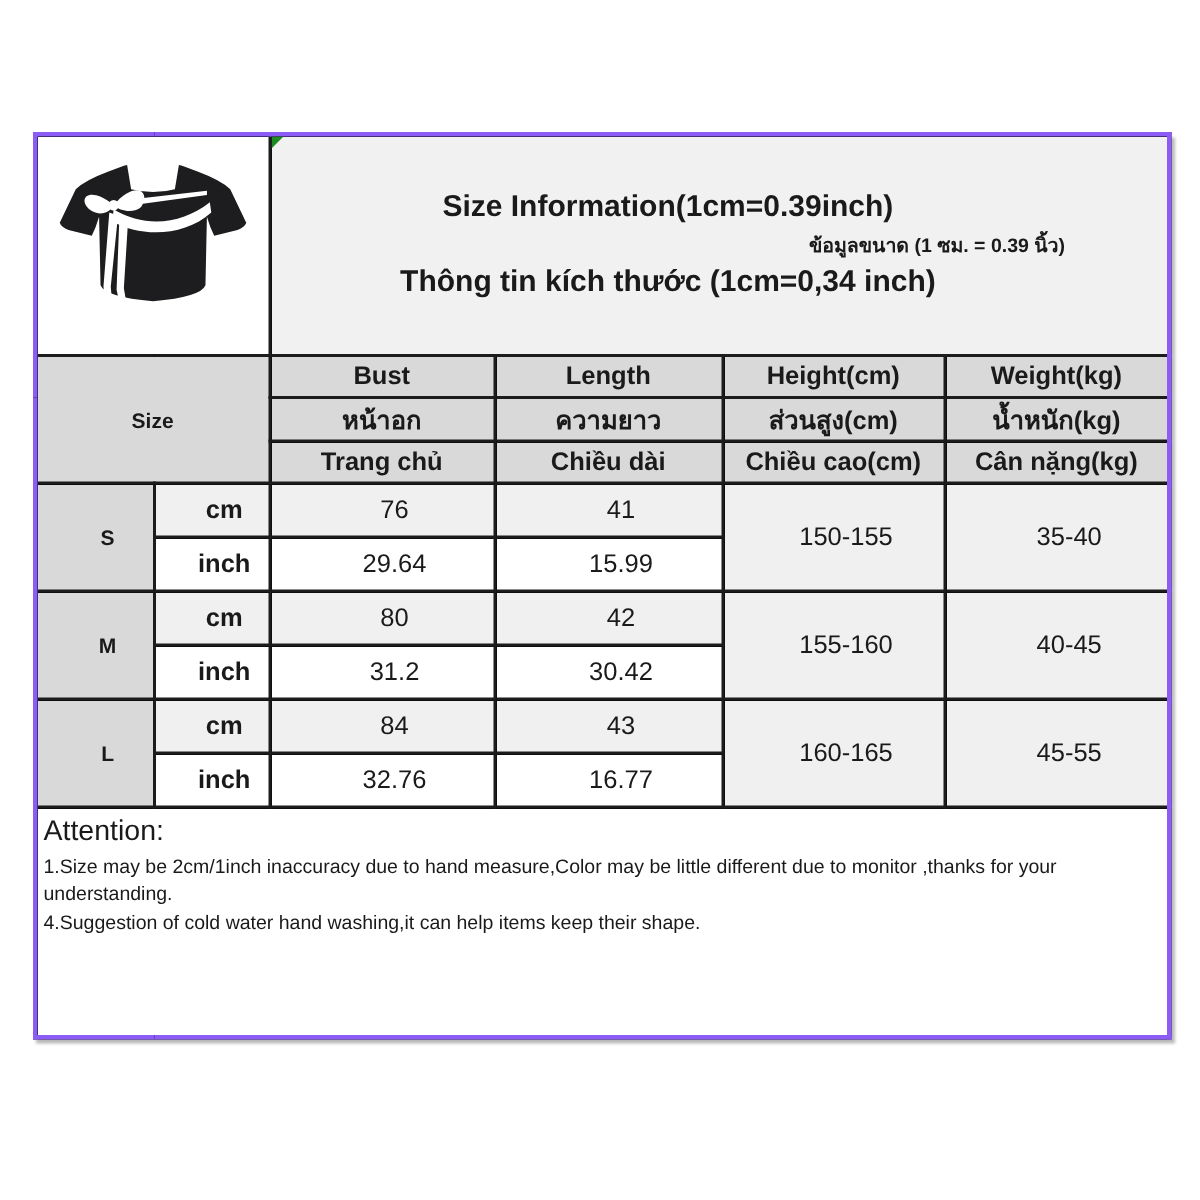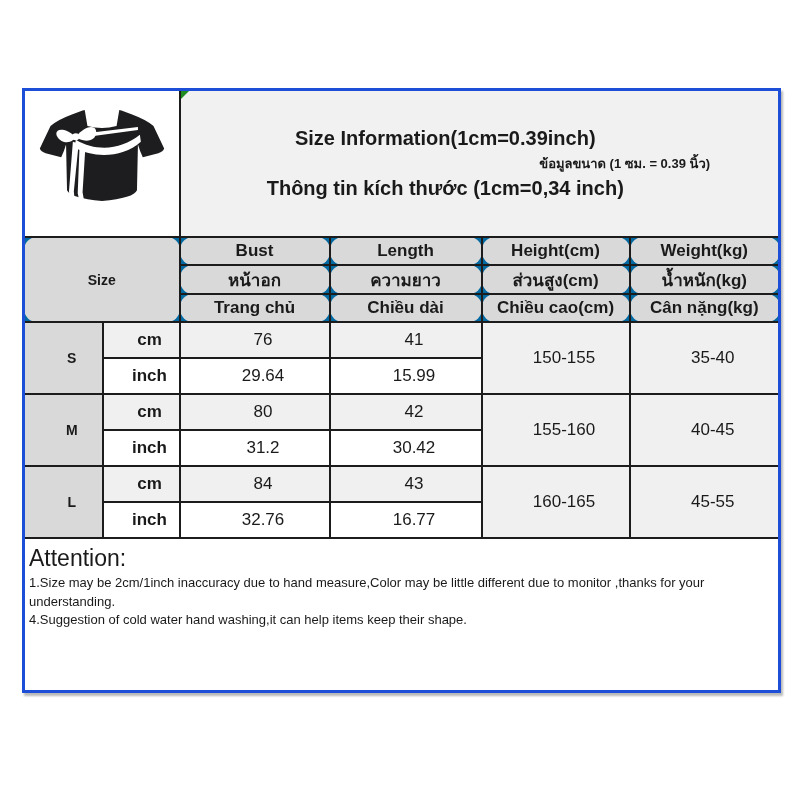--- a/index.html
+++ b/index.html
@@ -6,29 +6,29 @@
   body{
     width:800px;height:800px;background:#ffffff;
     font-family:"Liberation Sans","DejaVu Sans",sans-serif;
     color:#1a1a1a;
   }
   .canvas{position:relative;width:800px;height:800px;background:#ffffff;overflow:hidden;}
 
   table.size-table{
     position:absolute;left:22px;top:88px;width:756px;
     border-collapse:collapse;table-layout:fixed;
-    border:3px solid #1d4ed8;
+    border:3px solid #8b5cf6;
     box-shadow:2px 3px 2px rgba(0,0,0,0.28);
-    background:#0369a1;
+    background:#000000;
   }
   td{border:2px solid #1c1c1c;padding:0;text-align:center;vertical-align:middle;overflow:hidden;}
 
   
   .title-row td{height:141px;}
-  .hdr-row td{height:26px;border-radius:13px;}
+  .hdr-row td{height:26px;}
   .data-row td{height:34px;padding-left:17px;}
   .attn-row td{height:148px;}
 
   
   .bg-hdr{background:#d9d9d9;}
   .bg-light{background:#f0f0f0;}
   .bg-white{background:#ffffff;}
   .bg-title{background:#f1f1f1;}
 
   
@@ -43,21 +43,21 @@
 
   .corner-triangle{
     position:absolute;left:0;top:0;width:0;height:0;
     border-left:8px solid #1f8a1f;border-bottom:8px solid transparent;
   }
 
   .img-cell{padding:2px;}
   .img-cell svg{display:block;margin:0 auto;}
 
   .attn-cell{text-align:left;vertical-align:top;padding:3px 10px 0 4px;}
-  .attn-heading{font-size:23px;font-weight:normal;line-height:1.4;}
+  .attn-heading{font-size:19px;font-weight:normal;line-height:1.4;}
   .attn-note{font-size:13px;font-weight:normal;line-height:1.42;max-width:724px;}
 </style>
 </head>
 <body>
 
 <div class="canvas">
   <table class="size-table">
     <colgroup>
       <col style="width:79px">
         <col style="width:77px">

